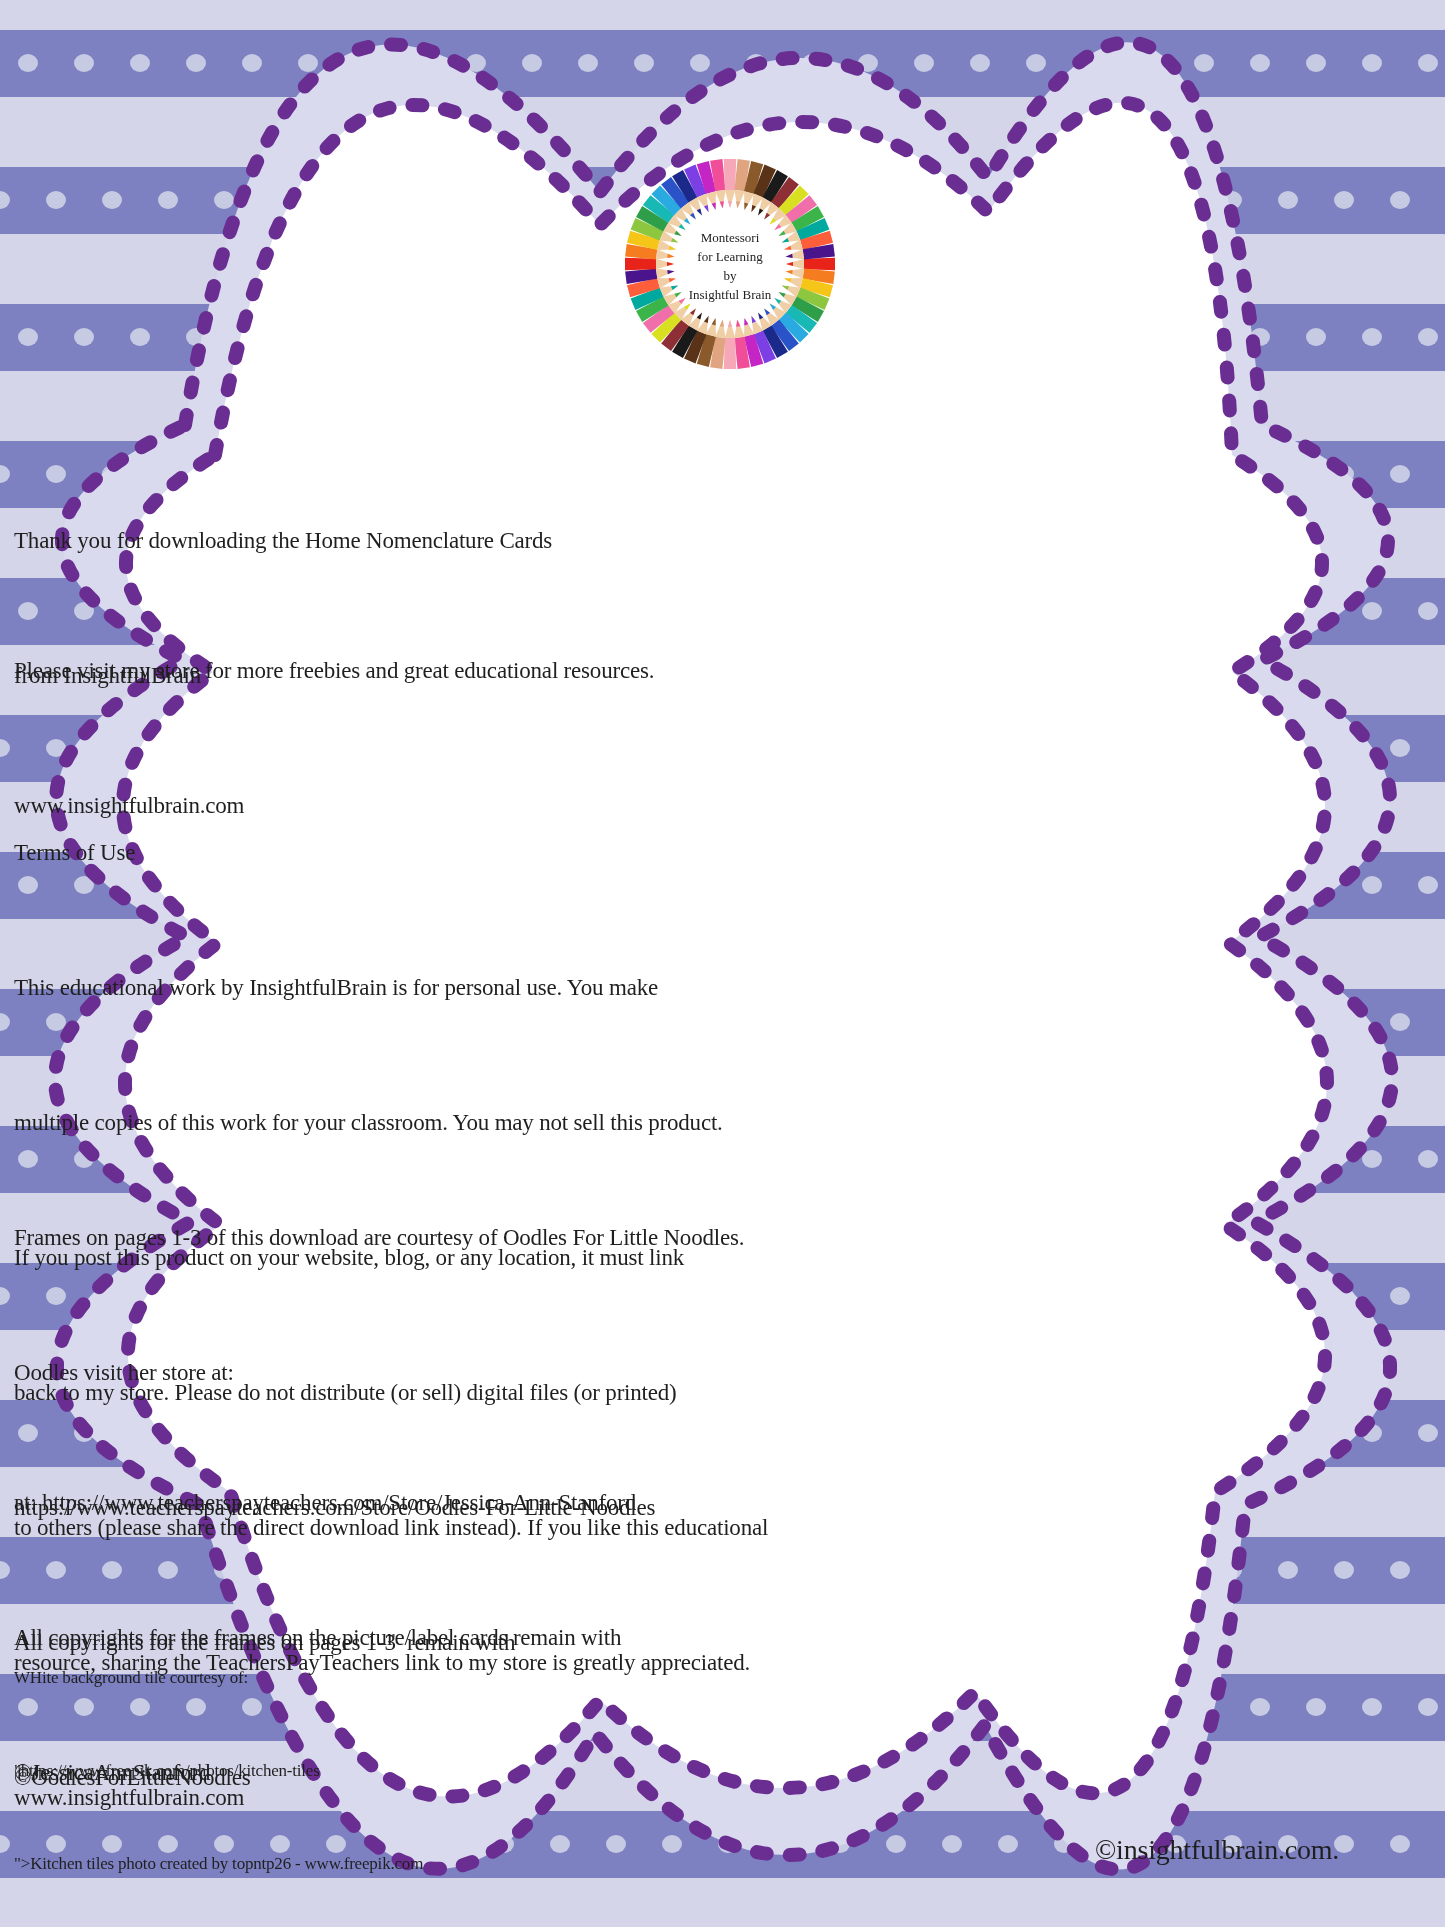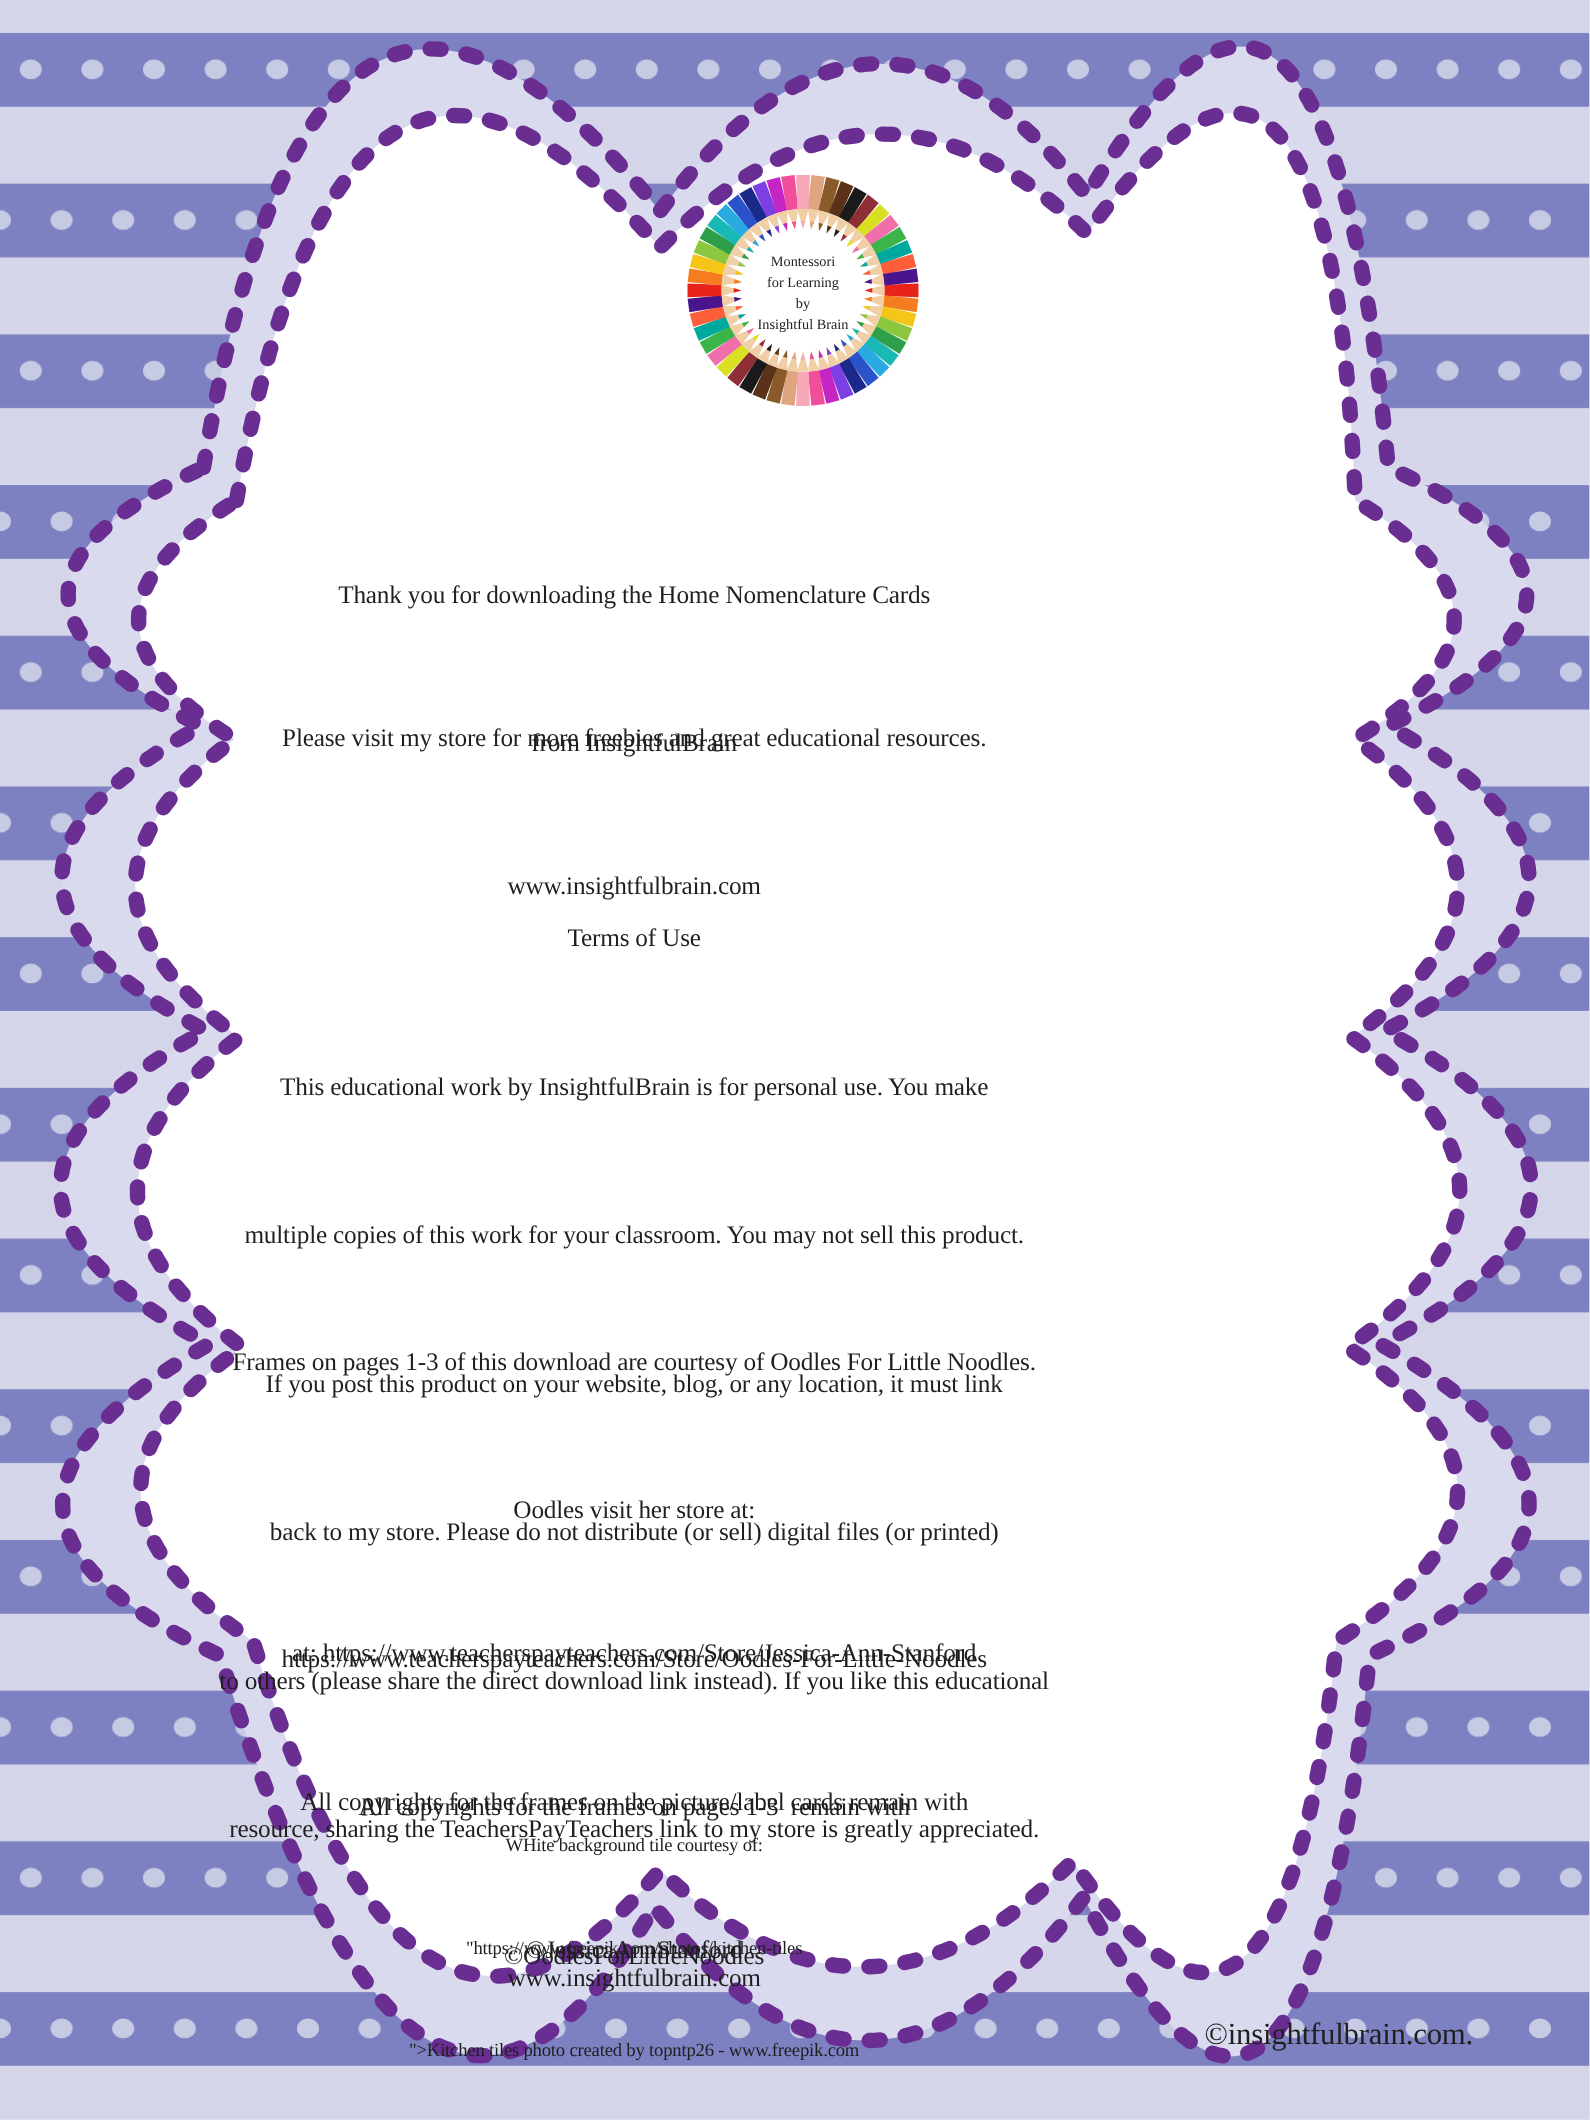--- a/index.html
+++ b/index.html
@@ -16,24 +16,24 @@
     position:relative;
     width:1445px;height:1927px;
     overflow:hidden;
     font-family:"Liberation Sans","DejaVu Sans",sans-serif;
     color:var(--ink);
   }
   .bg-svg{position:absolute;left:0;top:0;width:1445px;height:1927px;}
   .content{position:absolute;left:0;top:0;width:1445px;height:1927px;font-family:Liberation Serif, serif;}
   .tblock{
     position:absolute;left:0;width:1153px;
-    text-align:center;
     font-size:23px;line-height:45px;
     letter-spacing:-0.2px;
     white-space:pre;
+    padding-left:14px;
   }
   .tblock div{white-space:pre;}
   .logo-text{
     position:absolute;left:630px;top:228px;width:200px;
     text-align:center;font-size:13px;line-height:19px;color:#222;
     letter-spacing:0px;
   }
   .smallprint{font-size:17px;line-height:31px;letter-spacing:-0.2px;}
   .copyright{
     position:absolute;top:1834px;left:1095px;width:280px;

